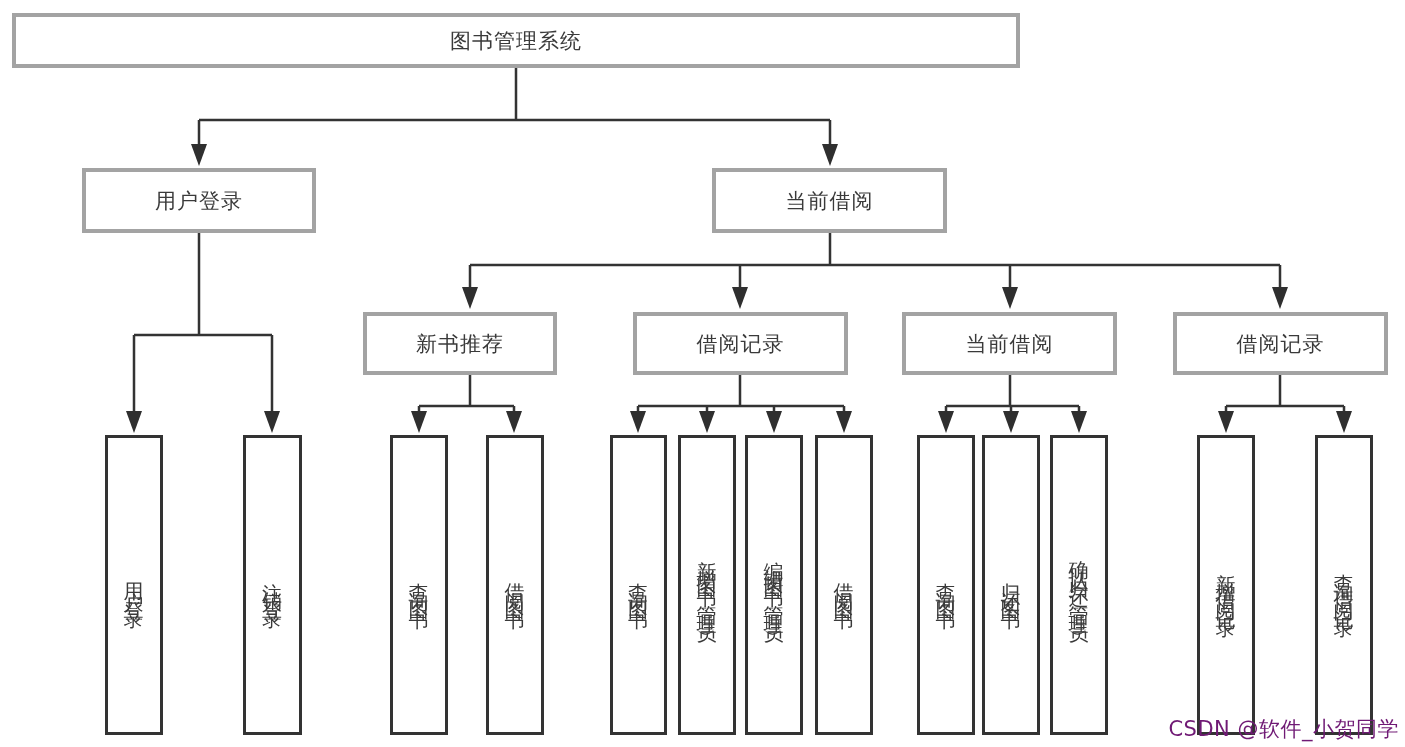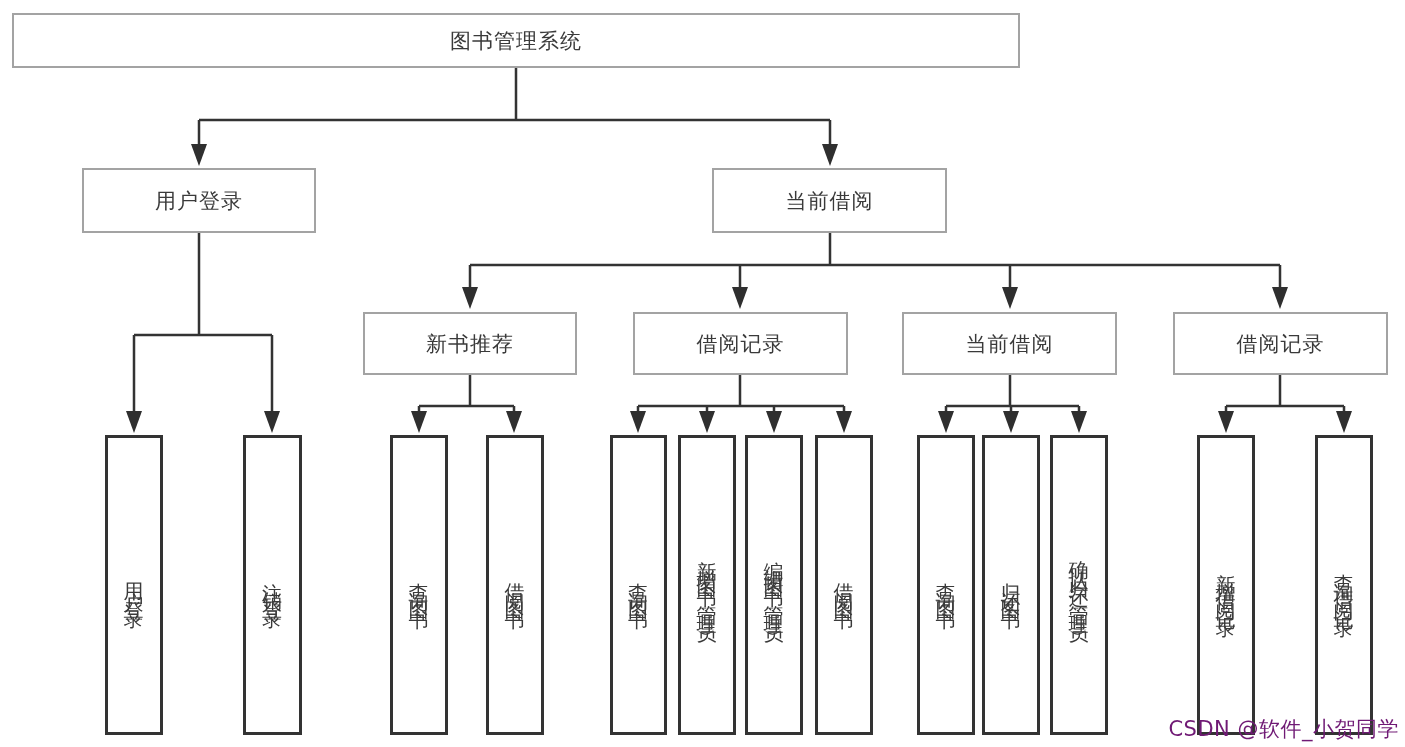--- a/index.html
+++ b/index.html
@@ -17,21 +17,21 @@
   }
   .stage svg.connectors {
     position: absolute;
     left: 0; top: 0;
     width: 1405px;
     height: 747px;
   }
   .node {
     position: absolute;
     box-sizing: border-box;
-    border: 2px solid #a3a3a3;
+    border: 4px solid #a3a3a3;
     background: #ffffff;
     display: flex;
     align-items: center;
     justify-content: center;
     color: #3a3a3a;
     font-size: 21px;
     letter-spacing: 1px;
     white-space: nowrap;
   }
   .leaf {
@@ -107,21 +107,21 @@
       <polygon points="1218,411 1234,411 1226,433"></polygon>
       <polygon points="1336,411 1352,411 1344,433"></polygon>
     </g>
   </svg>
 
   <div class="node" style="left:12px; top:13px; width:1008px; height:55px;">图书管理系统</div>
 
   <div class="node" style="left:82px; top:168px; width:234px; height:65px;">用户登录</div>
   <div class="node" style="left:712px; top:168px; width:235px; height:65px;">当前借阅</div>
 
-  <div class="node" style="left:363px; top:312px; width:214px; height:63px;">新书推荐</div>
+  <div class="node" style="left:363px; top:312px; width:194px; height:63px;">新书推荐</div>
   <div class="node" style="left:633px; top:312px; width:215px; height:63px;">借阅记录</div>
   <div class="node" style="left:1173px; top:312px; width:215px; height:63px;">借阅记录</div>
   <div class="node" style="left:902px; top:312px; width:215px; height:63px;">当前借阅</div>
 
   <div class="leaf" style="left:105px; width:58px;">用户登录</div>
   <div class="leaf" style="left:243px; width:59px;">注销登录</div>
 
   <div class="leaf" style="left:390px; width:58px;">查询图书</div>
   <div class="leaf" style="left:486px; width:58px;">借阅图书</div>
 

